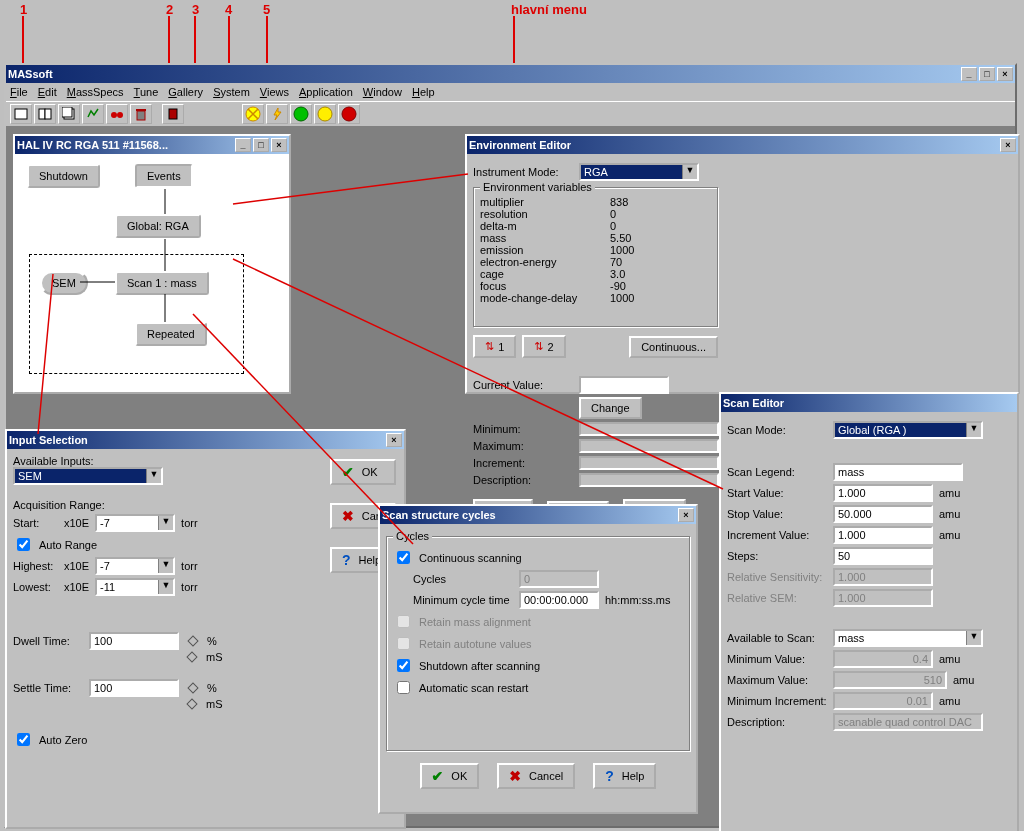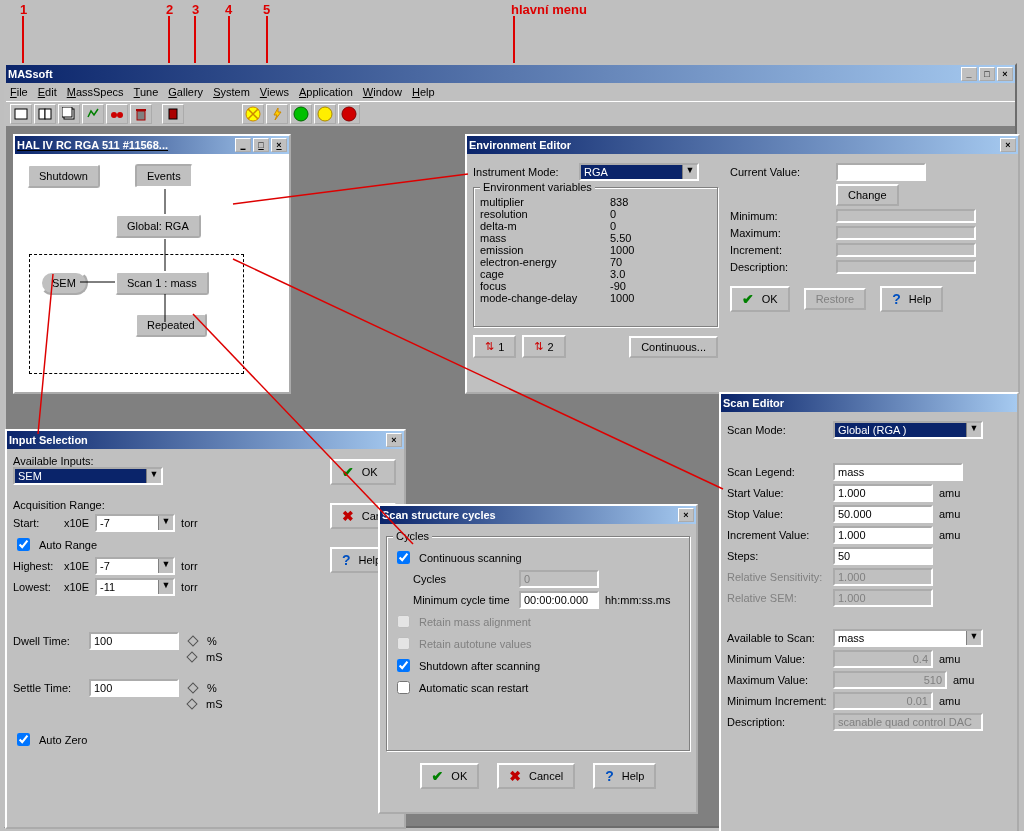--- a/index.html
+++ b/index.html
@@ -238,54 +238,54 @@
       </div>
     <div class="tbtn">
         <svg width="16" height="16">
           <circle cx="8" cy="8" r="7" fill="#d00000" stroke="#800"></circle>
         </svg>
       </div>
   </div>
 
   <div class="mdi-area">
 
-    <div class="win" style="left:5px; top:5px; width:278px; height:260px;text-decoration:underline;">
+    <div class="win" style="left:5px; top:5px; width:278px; height:260px;">
       <div class="titlebar">
         <span>HAL IV RC RGA 511 #11568...</span>
         <span class="spacer"></span>
         <div class="sysbtn">_</div>
         <div class="sysbtn">□</div>
         <div class="sysbtn">×</div>
       </div>
       <div class="win-body" style="background:#fff; height:238px; position:relative;">
         <div class="node" style="left:12px; top:10px;">Shutdown</div>
         <div class="node blue-text" style="left:120px; top:10px; border-style:inset;">Events</div>
         <div class="node" style="left:100px; top:60px;">Global: RGA</div>
         <div class="dashed-box" style="left:14px; top:100px; width:215px; height:120px;"></div>
         <div class="node" style="left:25px; top:117px; border-radius:12px;">SEM</div>
         <div class="node" style="left:100px; top:117px;">Scan 1 : mass</div>
-        <div class="node" style="left:120px; top:159px;">Repeated</div>
+        <div class="node" style="left:120px; top:168px;">Repeated</div>
 
         <svg style="position:absolute; left:0; top:0;" width="270" height="230">
           <line x1="150" y1="35" x2="150" y2="60" stroke="#000"></line>
           <line x1="150" y1="85" x2="150" y2="117" stroke="#000"></line>
           <line x1="65" y1="128" x2="100" y2="128" stroke="#000"></line>
           <line x1="150" y1="140" x2="150" y2="168" stroke="#000"></line>
         </svg>
       </div>
     </div>
 
     <div class="win" style="left:457px; top:5px; width:555px; height:260px;">
       <div class="titlebar">
         <span>Environment Editor</span>
         <span class="spacer"></span>
         <div class="sysbtn">×</div>
       </div>
       <div class="win-body" style="position:relative; height:238px;">
-        <div style="display:flex; gap:12px;">
+        <div style="display:flex; gap:12px;flex-direction:column;">
           <div style="width:245px;">
             <div class="row">
               <span class="label-col">Instrument Mode:</span>
               <div class="combo sel" style="width:120px;">
                 <div class="val">RGA</div>
                   <div class="arrow">▼</div>
               </div>
             </div>
             <div class="groupbox" style="height:140px;">
               <div class="legend">Environment variables</div>

